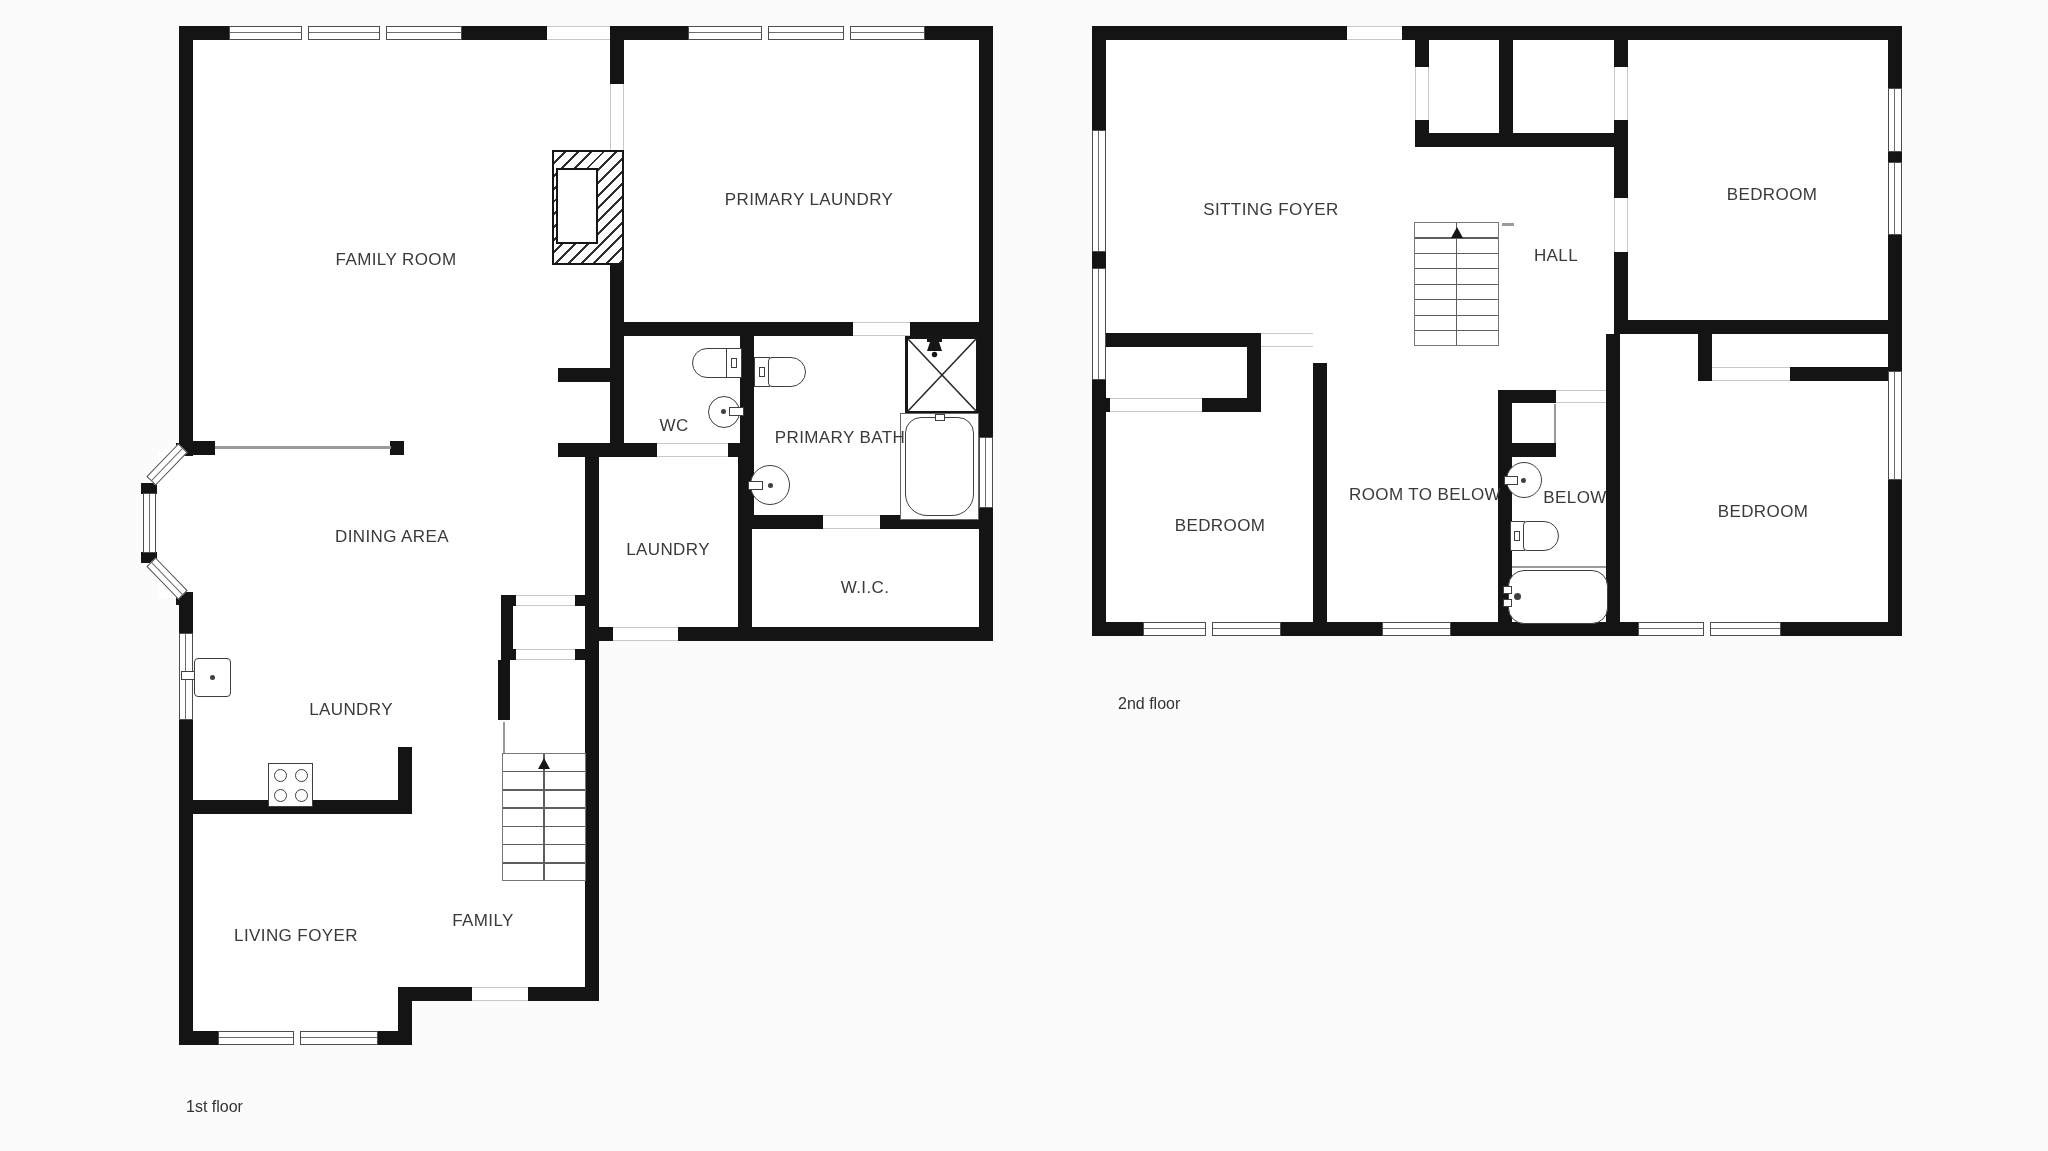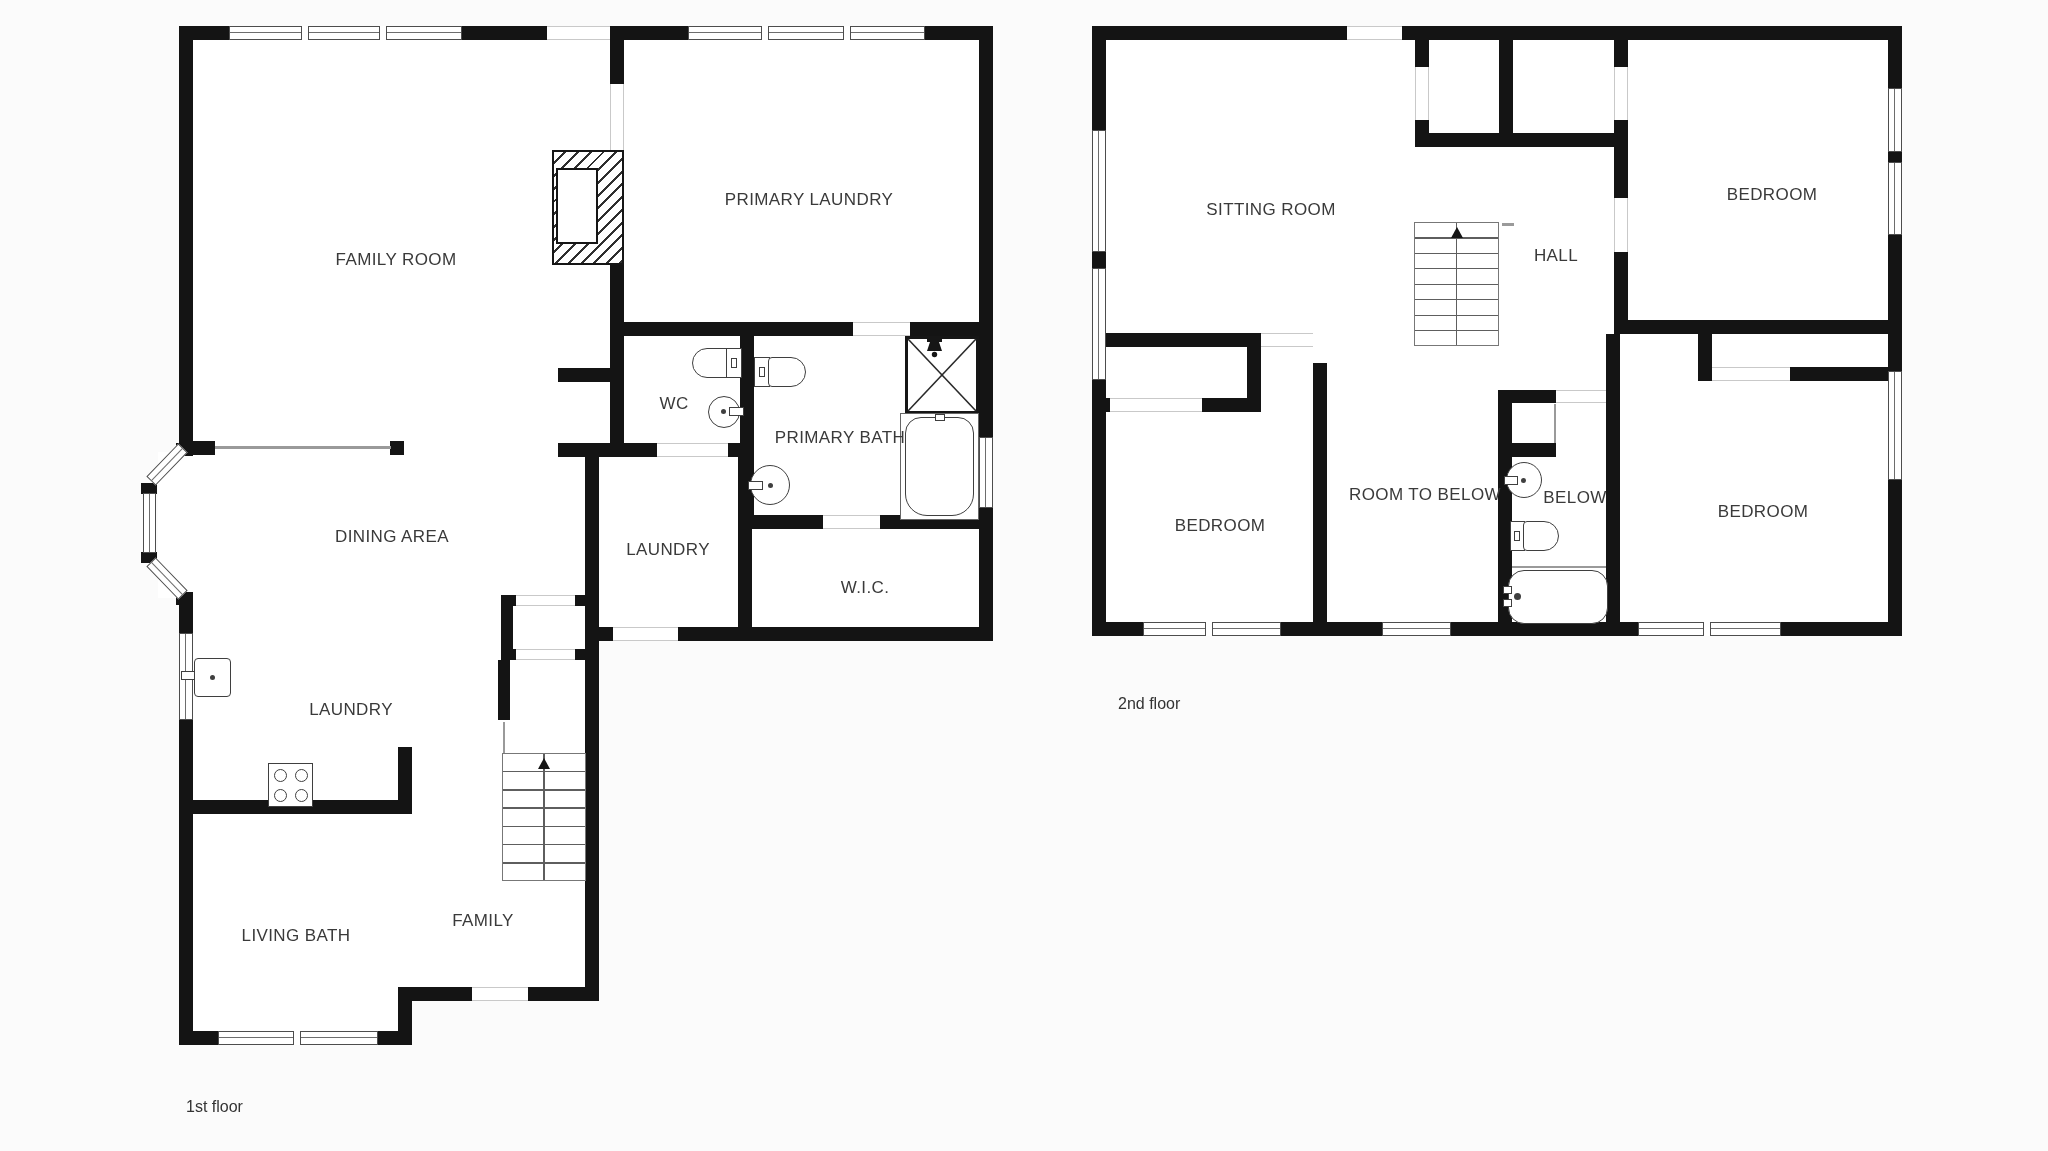--- a/index.html
+++ b/index.html
@@ -150,28 +150,28 @@
     <div class="fx circ" style="left:274px;top:789px;width:13px;height:13px;border-width:1.5px"></div>
     <div class="fx circ" style="left:295px;top:789px;width:13px;height:13px;border-width:1.5px"></div>
 
     <div class="stairs" style="left:502px;top:753px;width:84px;height:128px;--t:16.9px">
       <i class="cl"></i>
       <i class="arrow"></i>
     </div>
 
     <span class="lbl" style="left:396px;top:260px">FAMILY ROOM</span>
     <span class="lbl" style="left:809px;top:200px">PRIMARY LAUNDRY</span>
-    <span class="lbl" style="left:674px;top:404px">WC</span>
+    <span class="lbl" style="left:674px;top:426px">WC</span>
     <span class="lbl" style="left:840px;top:438px">PRIMARY BATH</span>
     <span class="lbl" style="left:392px;top:537px">DINING AREA</span>
     <span class="lbl" style="left:668px;top:550px">LAUNDRY</span>
     <span class="lbl" style="left:865px;top:588px">W.I.C.</span>
     <span class="lbl" style="left:351px;top:710px">LAUNDRY</span>
     <span class="lbl" style="left:483px;top:921px">FAMILY</span>
-    <span class="lbl" style="left:296px;top:936px">LIVING BATH</span>
+    <span class="lbl" style="left:296px;top:936px">LIVING FOYER</span>
     <span class="cap" style="left:186px;top:1098px">1st floor</span>
   </div>
 
   <div>
 
     <div class="room" style="left:1106px;top:40px;width:782px;height:582px"></div>
 
     <i class="w" style="left:1092px;top:26px;width:810px;height:14px"></i>
     <i class="w" style="left:1092px;top:26px;width:14px;height:610px"></i>
     <i class="w" style="left:1888px;top:26px;width:14px;height:610px"></i>
@@ -232,21 +232,21 @@
     <div class="fx" style="left:1508px;top:570px;width:100px;height:54px;border-radius:16px"></div>
     <div class="fx" style="left:1503px;top:586px;width:9px;height:8px;border-width:1.2px"></div>
     <div class="fx" style="left:1503px;top:599px;width:9px;height:8px;border-width:1.2px"></div>
     <i class="dot" style="left:1514px;top:593px;width:7px;height:7px"></i>
 
     <div class="stairs" style="left:1414px;top:222px;width:85px;height:124px;--t:14.1px">
       <i class="cl"></i>
       <i class="arrow"></i>
     </div>
 
-    <span class="lbl" style="left:1271px;top:210px">SITTING ROOM</span>
+    <span class="lbl" style="left:1271px;top:210px">SITTING FOYER</span>
     <span class="lbl" style="left:1556px;top:256px">HALL</span>
     <span class="lbl" style="left:1772px;top:195px">BEDROOM</span>
     <span class="lbl" style="left:1220px;top:526px">BEDROOM</span>
     <span class="lbl" style="left:1425px;top:495px">ROOM TO BELOW</span>
     <span class="lbl" style="left:1575px;top:498px">BELOW</span>
     <span class="lbl" style="left:1763px;top:512px">BEDROOM</span>
     <span class="cap" style="left:1118px;top:695px">2nd floor</span>
   </div>
 
 </div>

